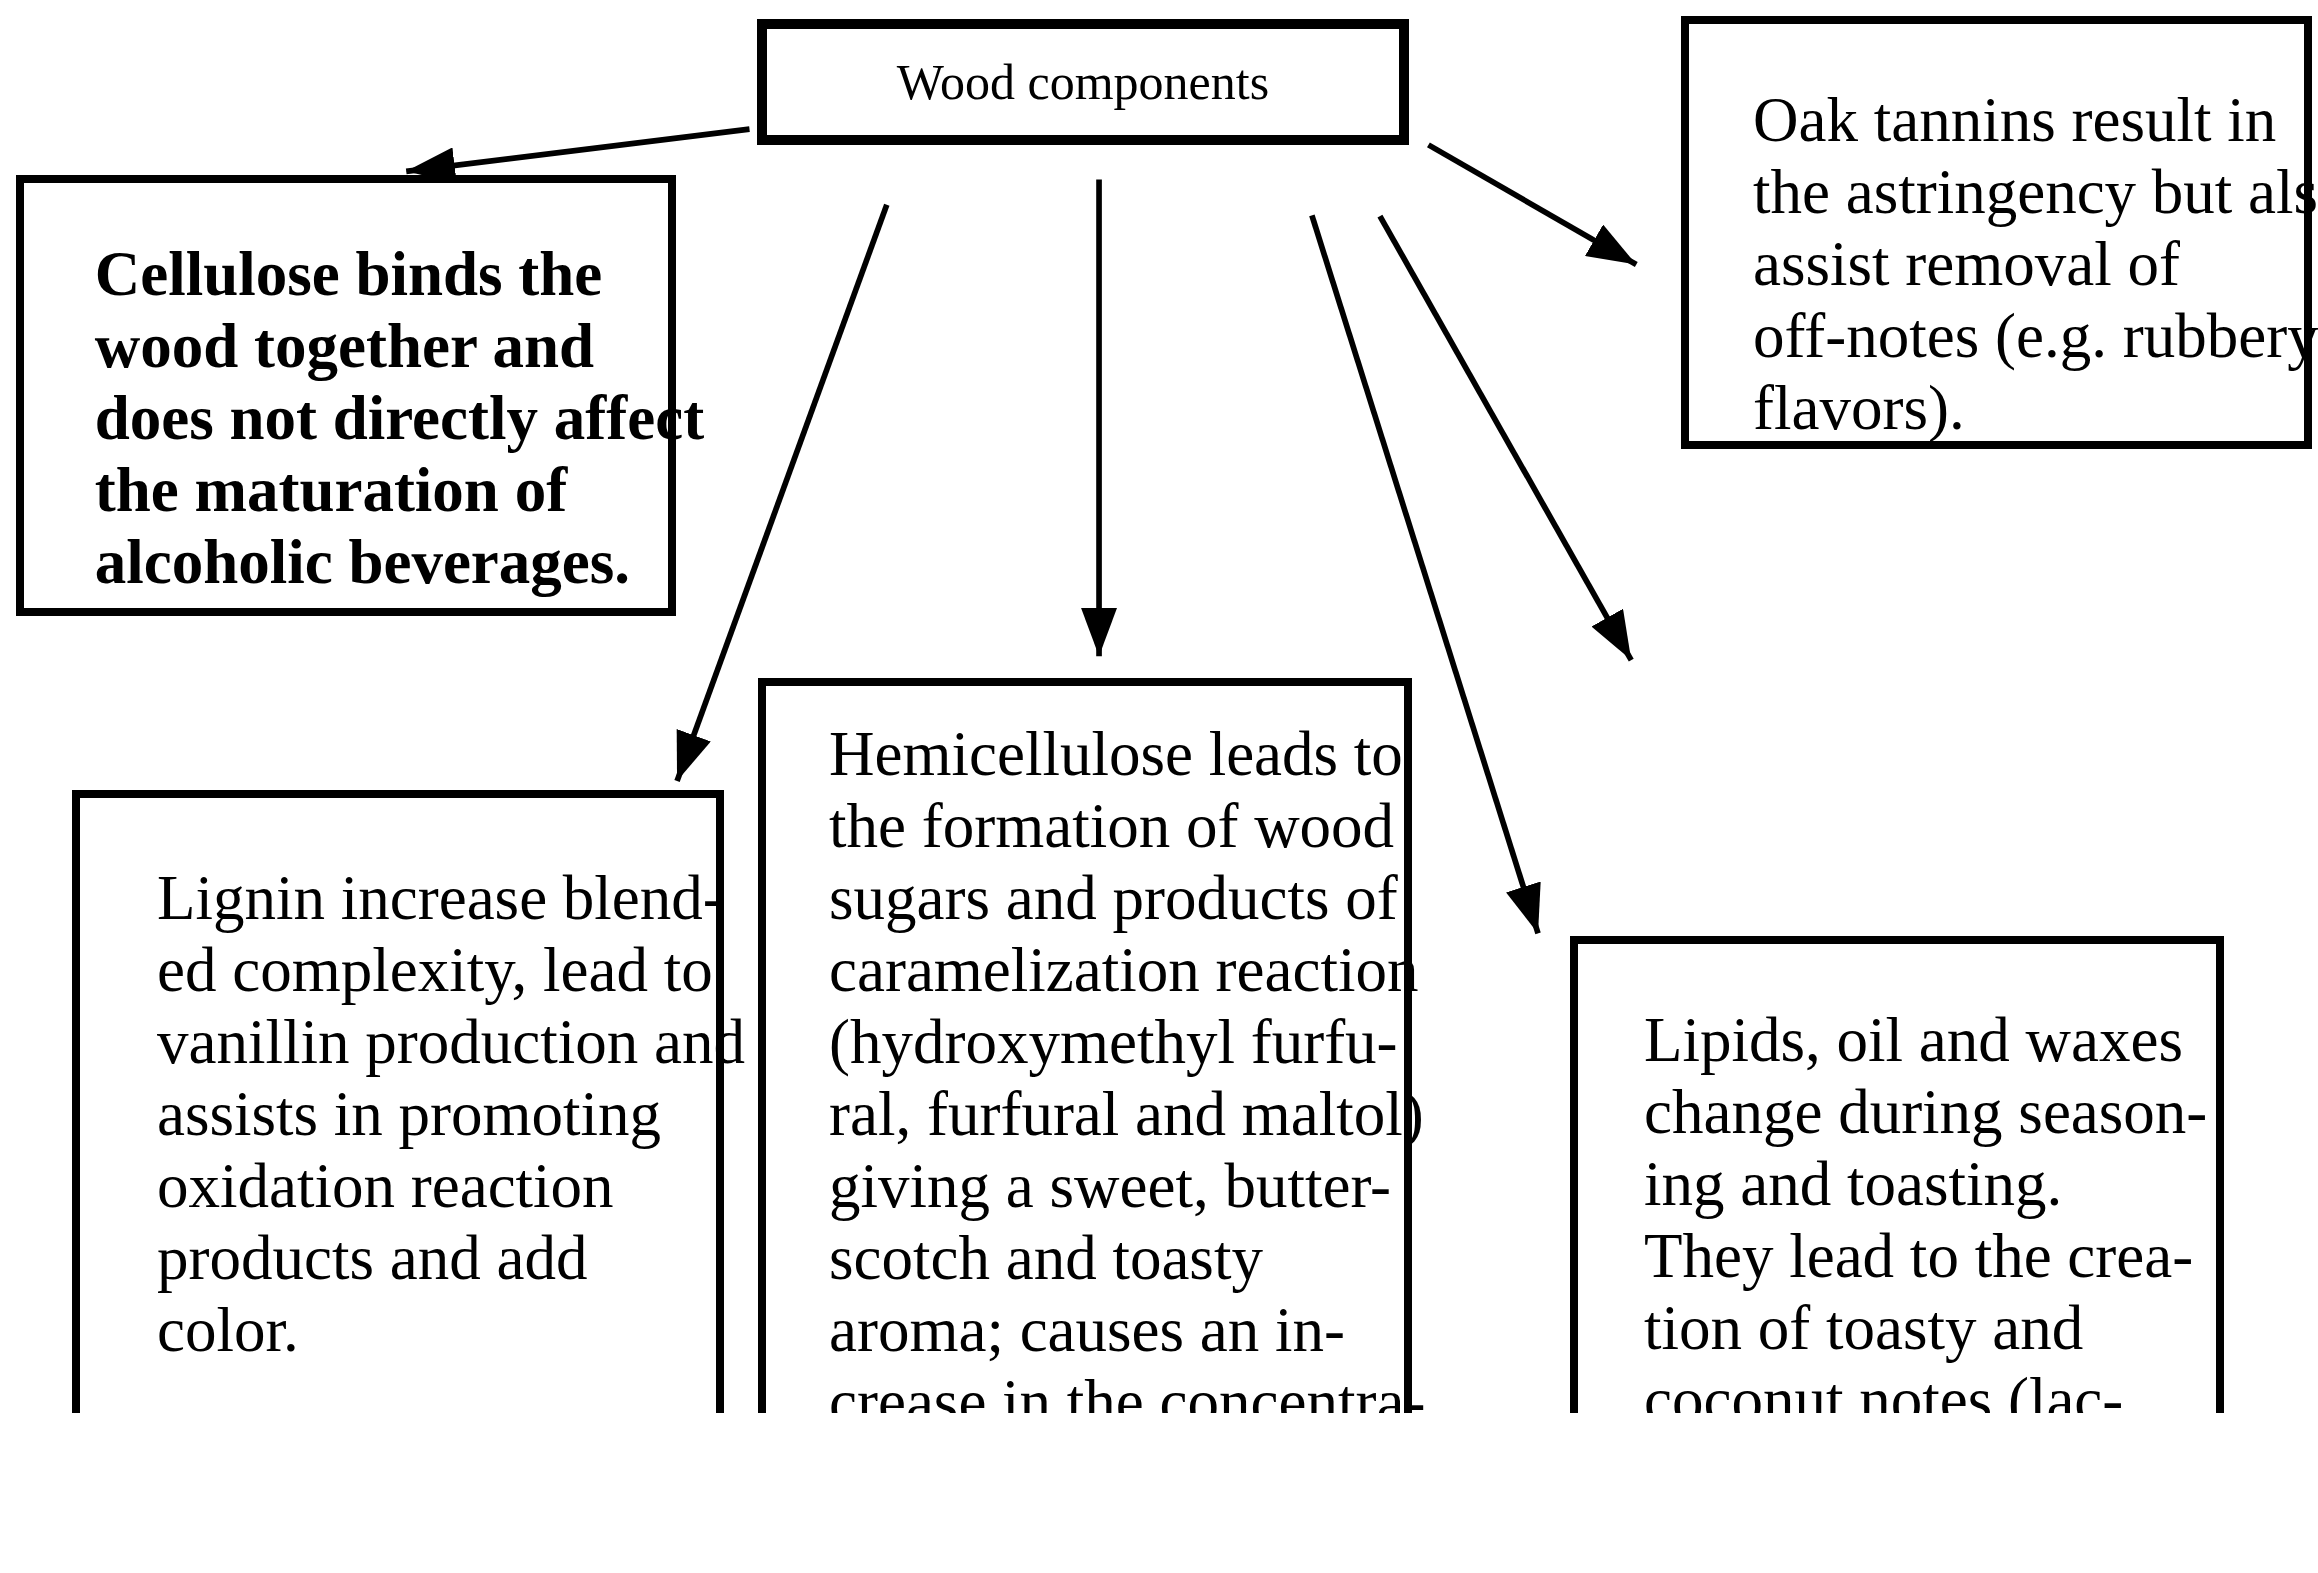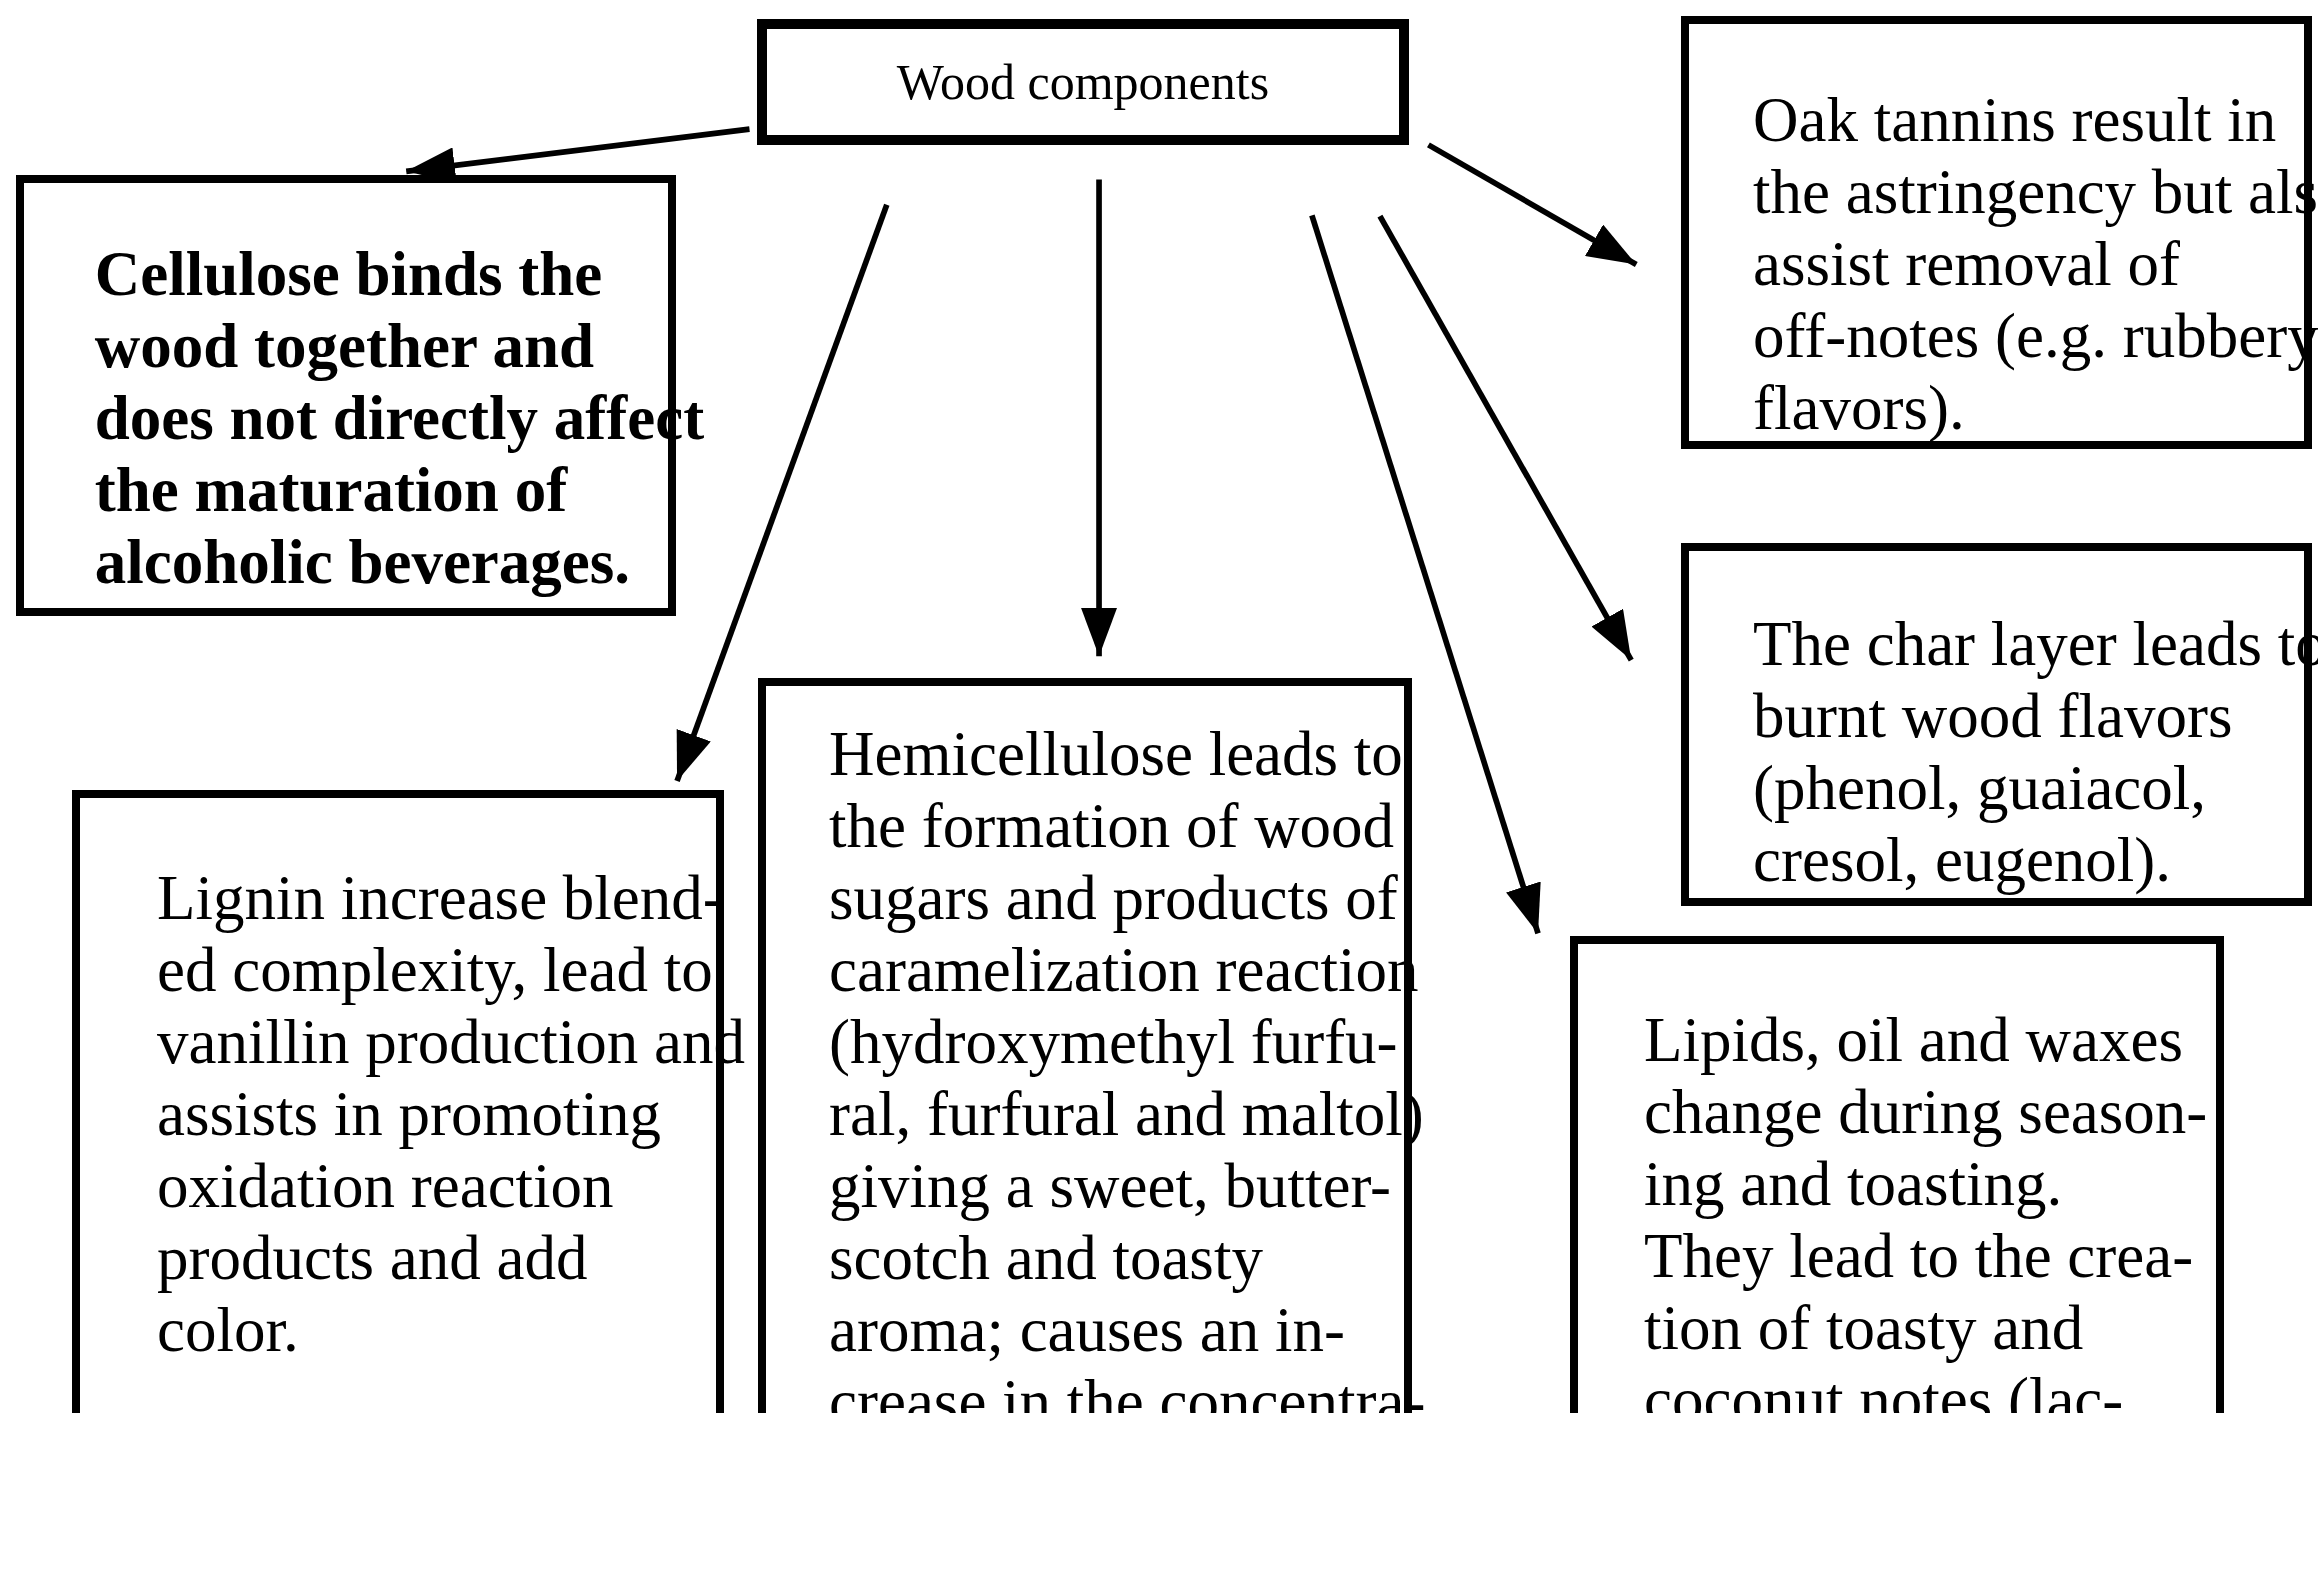--- a/index.html
+++ b/index.html
@@ -140,26 +140,20 @@
   </div>
 
   <div class="node" id="box-oak">
     <span class="txt">Oak tannins result in
 the astringency but also
 assist removal of
 off-notes (e.g. rubbery
 flavors).</span>
   </div>
 
-  <div class="node" id="box-char">
-    <span class="txt">The char layer leads to
-burnt wood flavors
-(phenol, guaiacol,
-cresol, eugenol).</span>
-  </div>
 
   <div class="node" id="box-lipids">
     <span class="txt">Lipids, oil and waxes
 change during season-
 ing and toasting.
 They lead to the crea-
 tion of toasty and
 coconut notes (lac-
 tones).</span>
   </div>

